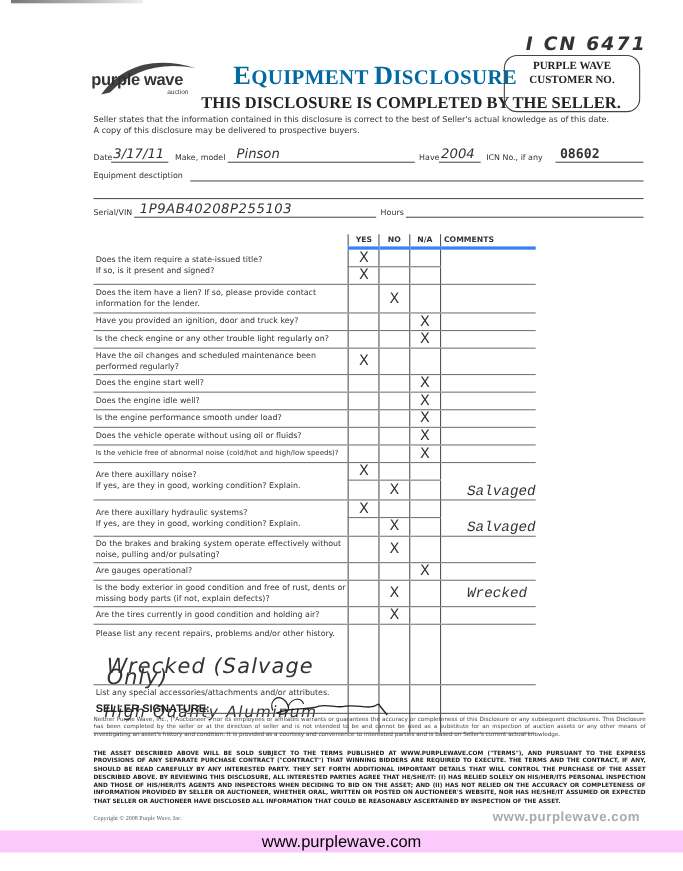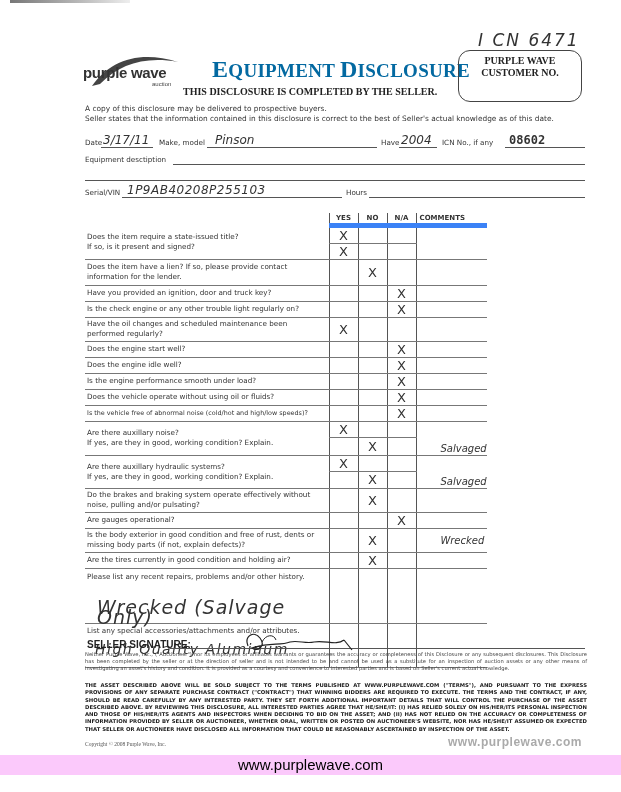--- a/index.html
+++ b/index.html
@@ -4,55 +4,55 @@
 <style>
   * { box-sizing: border-box; margin: 0; padding: 0; }
   html, body { width: 621px; height: 792px; background: #ffffff; overflow: hidden; }
   body { position: relative; font-family: "DejaVu Sans", sans-serif; color: #2a2a2a; }
 
   .scan-streak { position: absolute; left: 10px; top: 0; width: 120px; height: 3px;
     background: linear-gradient(90deg, #777 0%, #bbb 60%, #eee 100%); }
 
   .hand { font-family: "DejaVu Sans", sans-serif; font-style: italic; color: #333; font-weight: normal; }
 
-  .icn-top { position: absolute; left: 478px; top: 30px; font-size: 17px; letter-spacing: 2px; }
+  .icn-top { position: absolute; left: 478px; top: 30px; font-size: 17px; letter-spacing: 2px; font-weight: bold; }
 
   .logo { position: absolute; left: 80px; top: 50px; width: 100px; height: 42px; }
   .logo-swoosh { position: absolute; left: 10px; top: 0; }
   .logo-text { position: absolute; left: 3px; top: 14px; font-family: "Liberation Sans", sans-serif;
     font-weight: bold; font-size: 15px; color: #333; letter-spacing: -0.3px; }
   .logo-sub { position: absolute; left: 72px; top: 31px; font-family: "Liberation Sans", sans-serif;
     font-size: 6px; color: #444; }
 
   .title { position: absolute; left: 212px; top: 56px; font-family: "Liberation Serif", serif;
     font-weight: bold; font-size: 19px; color: #0369a1; letter-spacing: 0.3px; }
   .title .cap { font-size: 24px; }
   .subtitle { position: absolute; left: 183px; top: 86px; font-family: "Liberation Serif", serif;
-    font-weight: bold; font-size: 10px; color: #222; }
+    font-weight: bold; font-size: 15px; color: #222; }
 
   .cust-box { position: absolute; left: 458px; top: 50px; width: 124px; height: 52px;
     border: 1px solid #444; border-radius: 12px; text-align: center; padding-top: 4px;
     font-family: "Liberation Serif", serif; font-weight: bold; font-size: 10px; line-height: 12px; color: #222; }
 
   .intro { position: absolute; left: 85px; top: 104px; width: 500px; font-size: 7.4px; line-height: 10px; color: #333; }
 
   .field-row { position: absolute; left: 85px; height: 14px; font-size: 7.2px; color: #333; }
   .field-row .lbl { position: absolute; bottom: 1px; white-space: nowrap; }
   .field-row .line { position: absolute; bottom: 0; border-bottom: 1px solid #555; height: 14px; }
   .field-row .val { position: absolute; bottom: 1px; font-size: 12px; white-space: nowrap; text-align: right; }
 
   table.q { position: absolute; left: 85px; top: 213px; width: 402px; border-collapse: collapse; font-size: 7.2px; color: #333; }
   table.q td, table.q th { border-bottom: 1px solid #777; vertical-align: middle; }
-  table.q th { font-weight: bold; font-size: 7px; text-align: left; height: 12px; border-bottom: 5px solid #3b82f6; }
+  table.q th { font-weight: bold; font-size: 7px; text-align: left; height: 12px; border-bottom: 3px solid #3b82f6; }
   table.q td.qt { width: 244px; padding: 1px 2px; line-height: 10px; }
   table.q td.c, table.q th.c { width: 29px; border-left: 1px solid #555; text-align: center; }
   table.q td.cm, table.q th.cm { border-left: 1px solid #555; padding-left: 18px; }
   table.q td.cm { font-size: 12px; }
   .mk { font-size: 13px; color: #333; font-family: "DejaVu Sans", sans-serif; }
-  .hw { font-size: 10px; padding-left: 6px; }
+  .hw { font-size: 13px; padding-left: 6px; font-family: Liberation Mono, monospace; }
 
   .sig-label { position: absolute; left: 87px; top: 639px; font-family: "Liberation Sans", sans-serif;
     font-weight: bold; font-size: 10px; color: #222; }
   .sig-line { position: absolute; left: 170px; top: 648px; width: 415px; border-bottom: 1px solid #555; }
   .sig-scrawl { position: absolute; left: 240px; top: 628px; }
 
   .disclaimer { position: absolute; left: 85px; top: 651px; width: 502px; font-size: 5.2px; line-height: 7px; color: #444; text-align: justify; }
   .terms { position: absolute; left: 85px; top: 682px; width: 502px; font-size: 5.3px; line-height: 7.3px; color: #222; font-weight: bold; text-align: justify; }
   .copyright { position: absolute; left: 85px; top: 741px; font-family: "Liberation Serif", serif; font-size: 5.5px; color: #555; }
   .site-small { position: absolute; left: 448px; top: 735px; font-family: "Liberation Sans", sans-serif; font-size: 12px; color: #aaa; font-weight: bold; letter-spacing: 0.5px; }
@@ -77,22 +77,22 @@
 
 <div class="title"><span><span class="cap">E</span>QUIPMENT <span class="cap">D</span>ISCLOSURE</span></div>
 <div class="subtitle">THIS DISCLOSURE IS COMPLETED BY THE SELLER.</div>
 
 <div class="cust-box">
   <div>PURPLE WAVE</div>
   <div>CUSTOMER NO.</div>
 </div>
 
 <div class="intro">
+  <div>Seller states that the information contained in this disclosure is correct to the best of Seller's actual knowledge as of this date.</div>
   <div>A copy of this disclosure may be delivered to prospective buyers.</div>
-  <div>Seller states that the information contained in this disclosure is correct to the best of Seller's actual knowledge as of this date.</div>
 </div>
 
 <div class="field-row" style="top:134px; width:500px;">
   <span class="lbl" style="left:0">Date</span>
   <span class="line" style="left:16px; width:52px"></span>
   <span class="val hand" style="left:18px">3/17/11</span>
 
   <span class="lbl" style="left:74px">Make, model</span>
   <span class="line" style="left:122px; width:170px"></span>
   <span class="val hand" style="left:130px">Pinson</span>

